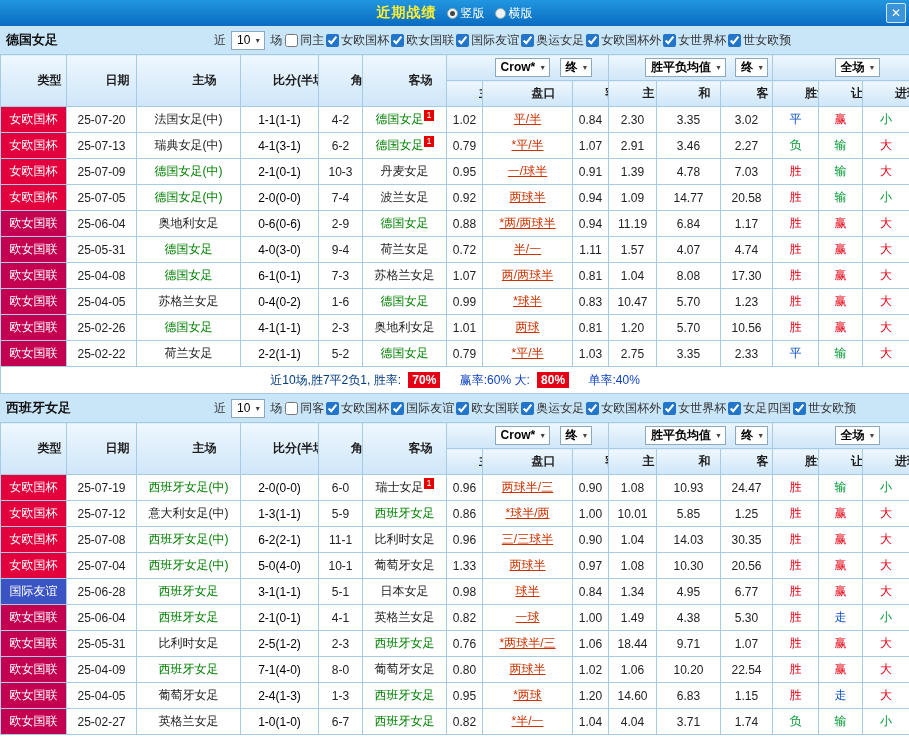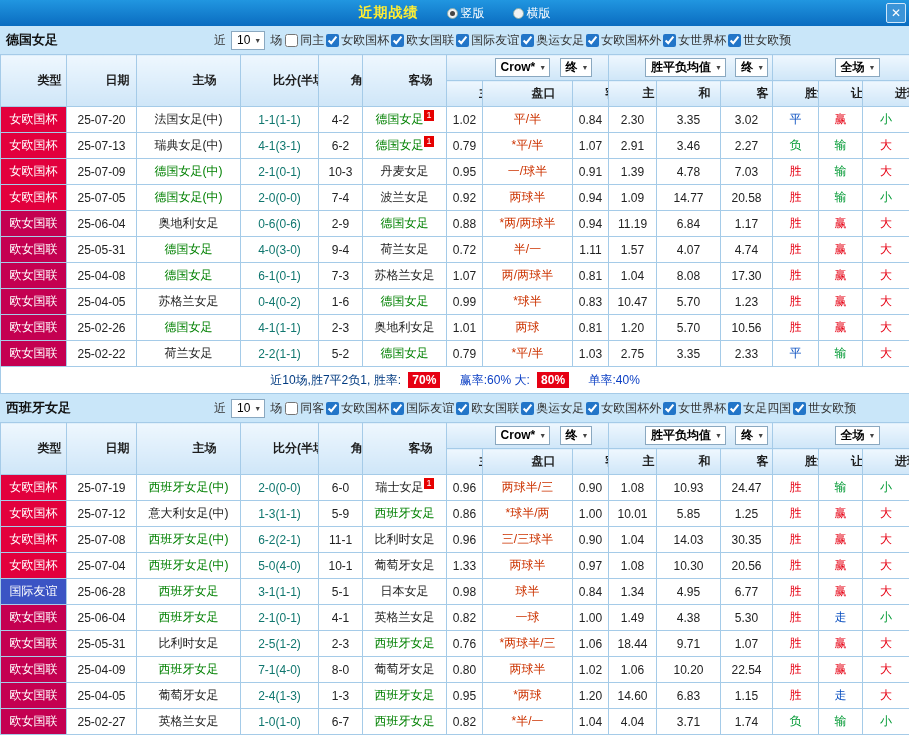--- a/index.html
+++ b/index.html
@@ -8,21 +8,21 @@
     height: 751px; overflow: hidden;
     font-family: "Liberation Sans", "DejaVu Sans", sans-serif;
     font-size: 12px; color: #222;
   }
   
   .titlebar {
     height: 26px; position: relative;
     background: linear-gradient(#2196e0, #0a6cc0);
     display: flex; align-items: center; justify-content: center;
   }
-  .title-center { display: flex; align-items: center; gap: 28px; color: #fff; }
+  .title-center { display: flex; align-items: center; gap: 10px; color: #fff; }
   .title-text { color: #ffee33; font-weight: bold; font-size: 14px; letter-spacing: 1px; }
   .radio-opt { display: inline-flex; align-items: center; gap: 3px; cursor: pointer; }
   .radio {
     width: 11px; height: 11px; border-radius: 50%;
     background: #f2f2f2; border: 1px solid #8aa; position: relative; display: inline-block;
   }
   .radio.sel::after {
     content: ""; position: absolute; left: 2px; top: 2px; right: 2px; bottom: 2px;
     background: #444; border-radius: 50%;
   }
@@ -53,22 +53,22 @@
     border: 1px solid #a5cbe8; text-align: center; height: 26px;
     overflow: hidden; white-space: nowrap; font-size: 12px;
   }
   thead th { background: linear-gradient(#eef7fe, #cfe6f8); color: #1c1c1c; font-weight: bold; padding-left: 32px; }
   thead .dd-cell { background: linear-gradient(#eef7fe, #cfe6f8); }
   tbody td { background: #fff; color: #222; }
   .type-cell { color: #fff; font-weight: normal; }
   .t-cup { background: #e2003d; }
   .t-league { background: #c40051; }
   .t-friendly { background: #3b54c4; }
-  .score-cell { color: #0f766e; }
-  .handicap-cell { color: #cc3300; }
+  .score-cell { color: #000000; }
+  .handicap-cell { color: #cc3300; text-decoration: underline; }
   .team-cell .focus { color: #008000; }
   .card-badge {
     display: inline-block; background: #e60000; color: #fff; font-size: 9px;
     line-height: 11px; padding: 0 2px; margin-left: 1px; position: relative; top: -5px;
   }
   .c-red { color: #e60013; }
   .c-blue { color: #0b50c0; }
   .c-green { color: #009933; }
   
   .summary-row td { height: 27px; color: #003a80; background: #fff; }

